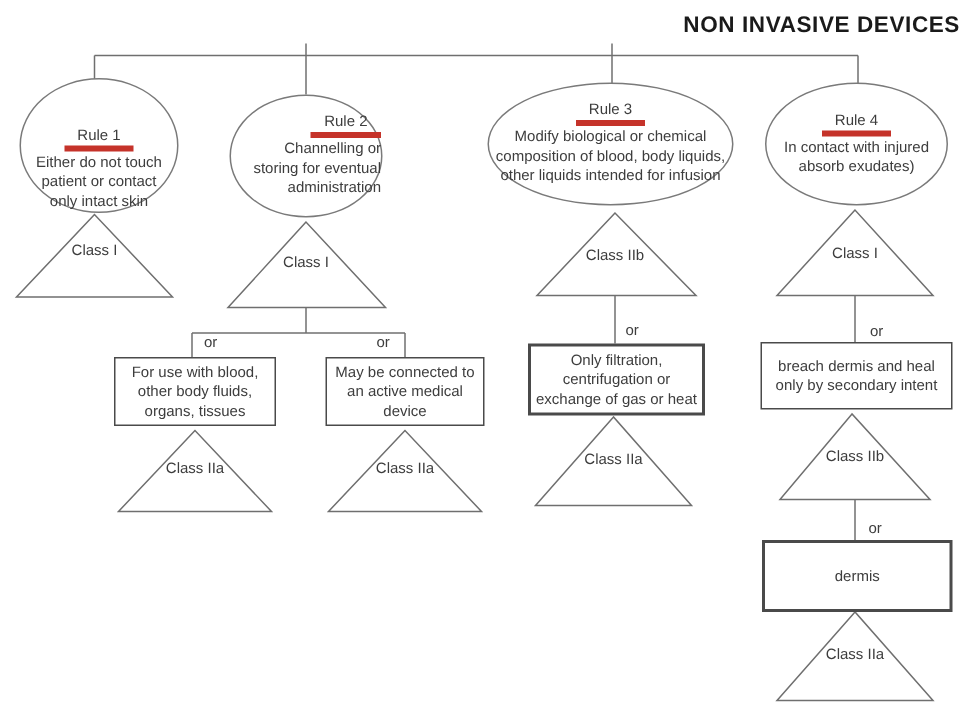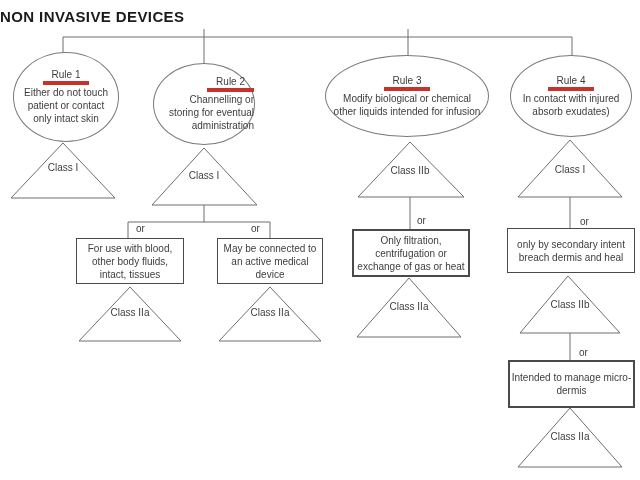--- a/index.html
+++ b/index.html
@@ -1,21 +1,21 @@
 <!DOCTYPE html>
 <html style="--accent: #c5332a;"><head>
 <meta charset="utf-8">
 <style>
   html,body{margin:0;padding:0;}
   body{
     width:640px;height:480px;background:#ffffff;position:relative;overflow:hidden;
     font-family:"Liberation Sans","DejaVu Sans",sans-serif;color:#3d3d3d;
   }
   .title{
-    position:absolute;top:8px;left:0;width:640px;text-align:left;
+    position:absolute;top:8px;left:0;width:640px;text-align:right;
     font-size:15px;font-weight:bold;color:#1a1a1a;letter-spacing:.4px;
   }
   svg.shapes{position:absolute;left:0;top:0;}
   .node{
     position:absolute;display:flex;flex-direction:column;align-items:center;justify-content:center;
     text-align:center;font-size:10px;line-height:13px;box-sizing:border-box;
   }
   .ellipse{border:1px solid #7a7a7a;border-radius:50%;background:#fff;}
   .box{border:1px solid #4a4a4a;background:#fff;}
   .box.thick{border-width:2px;align-items:center;}
@@ -55,71 +55,71 @@
     <polygon points="130,287 79,341 181,341"></polygon>
     <polygon points="270,287 219,341 321,341"></polygon>
     <polygon points="410,142 358,197 464,197"></polygon>
     <polygon points="409,278 357,337 461,337"></polygon>
     <polygon points="570,140 518,197 622,197"></polygon>
     <polygon points="568,276 520,333 620,333"></polygon>
     <polygon points="570,408 518,467 622,467"></polygon>
   </g>
 </svg>
 
-<div class="node ellipse" style="left:13px;top:52px;width:106px;height:90px;">
+<div class="node ellipse" style="left:13px;top:52px;width:106px;height:90px;justify-content:flex-end;">
   <div class="rule-name">Rule 1</div>
   <div class="tline">Either do not touch</div>
   <div class="tline">patient or contact</div>
   <div class="tline">only intact skin</div>
 </div>
 
 <div class="node ellipse" style="left:153px;top:63px;width:102px;height:82px;align-items:flex-end;">
   <div class="rule-name">Rule 2</div>
   <div class="tline">Channelling or</div>
   <div class="tline">storing for eventual</div>
   <div class="tline">administration</div>
 </div>
 
 <div class="node ellipse" style="left:325px;top:55px;width:164px;height:82px;">
   <div class="rule-name">Rule 3</div>
   <div class="tline">Modify biological or chemical</div>
+  <div class="tline">composition of blood, body liquids,</div>
   <div class="tline">other liquids intended for infusion</div>
 </div>
 
 <div class="node ellipse" style="left:510px;top:55px;width:122px;height:82px;">
   <div class="rule-name">Rule 4</div>
   <div class="tline">In contact with injured</div>
   <div class="tline">absorb exudates)</div>
 </div>
 
 <div class="node box" style="left:76px;top:238px;width:108px;height:46px;">
   <div class="tline">For use with blood,</div>
   <div class="tline">other body fluids,</div>
-  <div class="tline">intact, tissues</div>
+  <div class="tline">organs, tissues</div>
 </div>
 
 <div class="node box" style="left:217px;top:238px;width:106px;height:46px;">
   <div class="tline">May be connected to</div>
   <div class="tline">an active medical</div>
   <div class="tline">device</div>
 </div>
 
 <div class="node box thick" style="left:352px;top:229px;width:118px;height:48px;">
   <div class="tline">Only filtration,</div>
   <div class="tline">centrifugation or</div>
   <div class="tline">exchange of gas or heat</div>
 </div>
 
 <div class="node box" style="left:507px;top:228px;width:128px;height:45px;">
+  <div class="tline">breach dermis and heal</div>
   <div class="tline">only by secondary intent</div>
-  <div class="tline">breach dermis and heal</div>
 </div>
 
 <div class="node box thick" style="left:508px;top:360px;width:127px;height:48px;">
-  <div class="tline">Intended to manage micro-</div>
   <div class="tline">dermis</div>
 </div>
 
 <div class="tri-label" style="left:23px;top:162px;">Class I</div>
 <div class="tri-label" style="left:164px;top:170px;">Class I</div>
 <div class="tri-label" style="left:90px;top:307px;">Class IIa</div>
 <div class="tri-label" style="left:230px;top:307px;">Class IIa</div>
 <div class="tri-label" style="left:370px;top:165px;">Class IIb</div>
 <div class="tri-label" style="left:369px;top:301px;">Class IIa</div>
 <div class="tri-label" style="left:530px;top:164px;">Class I</div>

